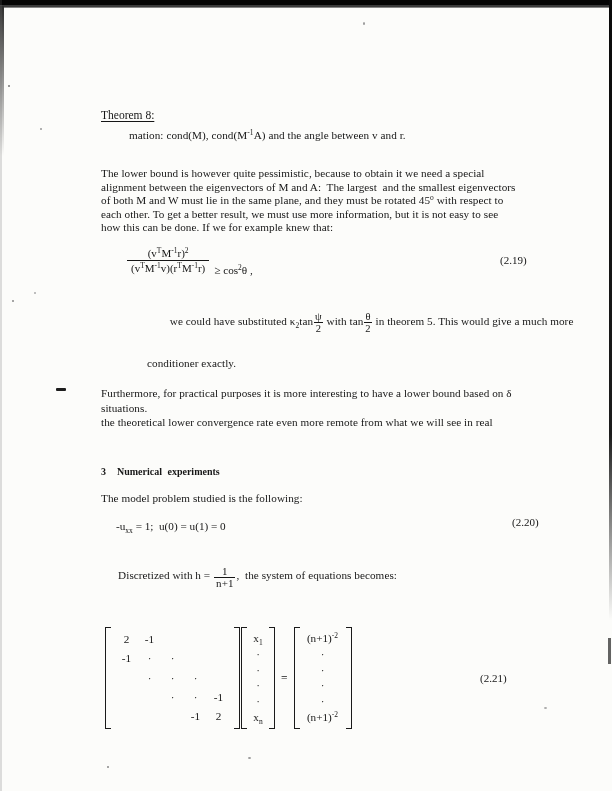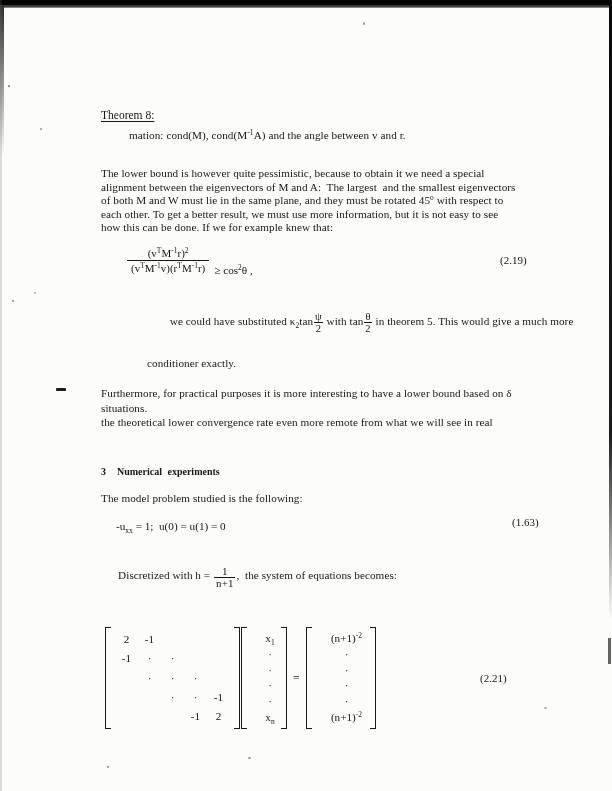--- a/index.html
+++ b/index.html
@@ -55,21 +55,21 @@
   .matrix-eq .eqlabel{left:379px;top:50%;transform:translateY(-50%);}
   .brack{position:relative;display:inline-block;padding:3px 8px;}
   .brack::before{content:'';position:absolute;left:0;top:0;bottom:0;width:5px;
                  border:1.5px solid #1a1a1a;border-right:0;}
   .brack::after{content:'';position:absolute;right:0;top:0;bottom:0;width:5px;
                 border:1.5px solid #1a1a1a;border-left:0;}
   .mgrid{display:flex;flex-direction:column;justify-content:space-between;height:92px;padding:2px 2px;}
   .mrow{display:flex;}
   .mcell{display:inline-block;width:23px;text-align:center;font-size:11.2px;line-height:15px;}
   .vgrid{display:flex;flex-direction:column;justify-content:space-between;height:92px;
-         align-items:center;padding:2px 1px;margin-left:12px;}
+         align-items:center;padding:2px 1px;}
   .vcell{display:block;text-align:center;font-size:11.2px;line-height:13px;min-width:16px;}
   .bvec .vcell{min-width:40px;}
   .xvec{margin-left:1px;}
   .eqsign{margin:0 6px;font-size:11.5px;}
 </style>
 </head>
 <body>
 
 <div class="page">
   <div class="edge-top"></div>
@@ -126,21 +126,21 @@
       <div class="pline">situations.</div>
       <div class="pline">the theoretical lower convergence rate even more remote from what we will see in real</div>
     </div>
 
     <div class="sec-head">3  Numerical experiments</div>
 
     <div class="pline model">The model problem studied is the following:</div>
 
     <div class="equation eq220">
       <span class="eqbody">-u<sub>xx</sub> = 1;  u(0) = u(1) = 0</span>
-      <span class="eqlabel">(1.63)</span>
+      <span class="eqlabel">(2.20)</span>
     </div>
 
     <div class="pline mixed discretized">
       <span>Discretized with h = </span><span class="ifrac"><span class="fn">1</span><span class="fd">n+1</span></span><span>,  the system of equations becomes:</span>
     </div>
 
     <div class="equation matrix-eq">
       <span class="brack">
         <span class="mgrid">
             <span class="mrow">

